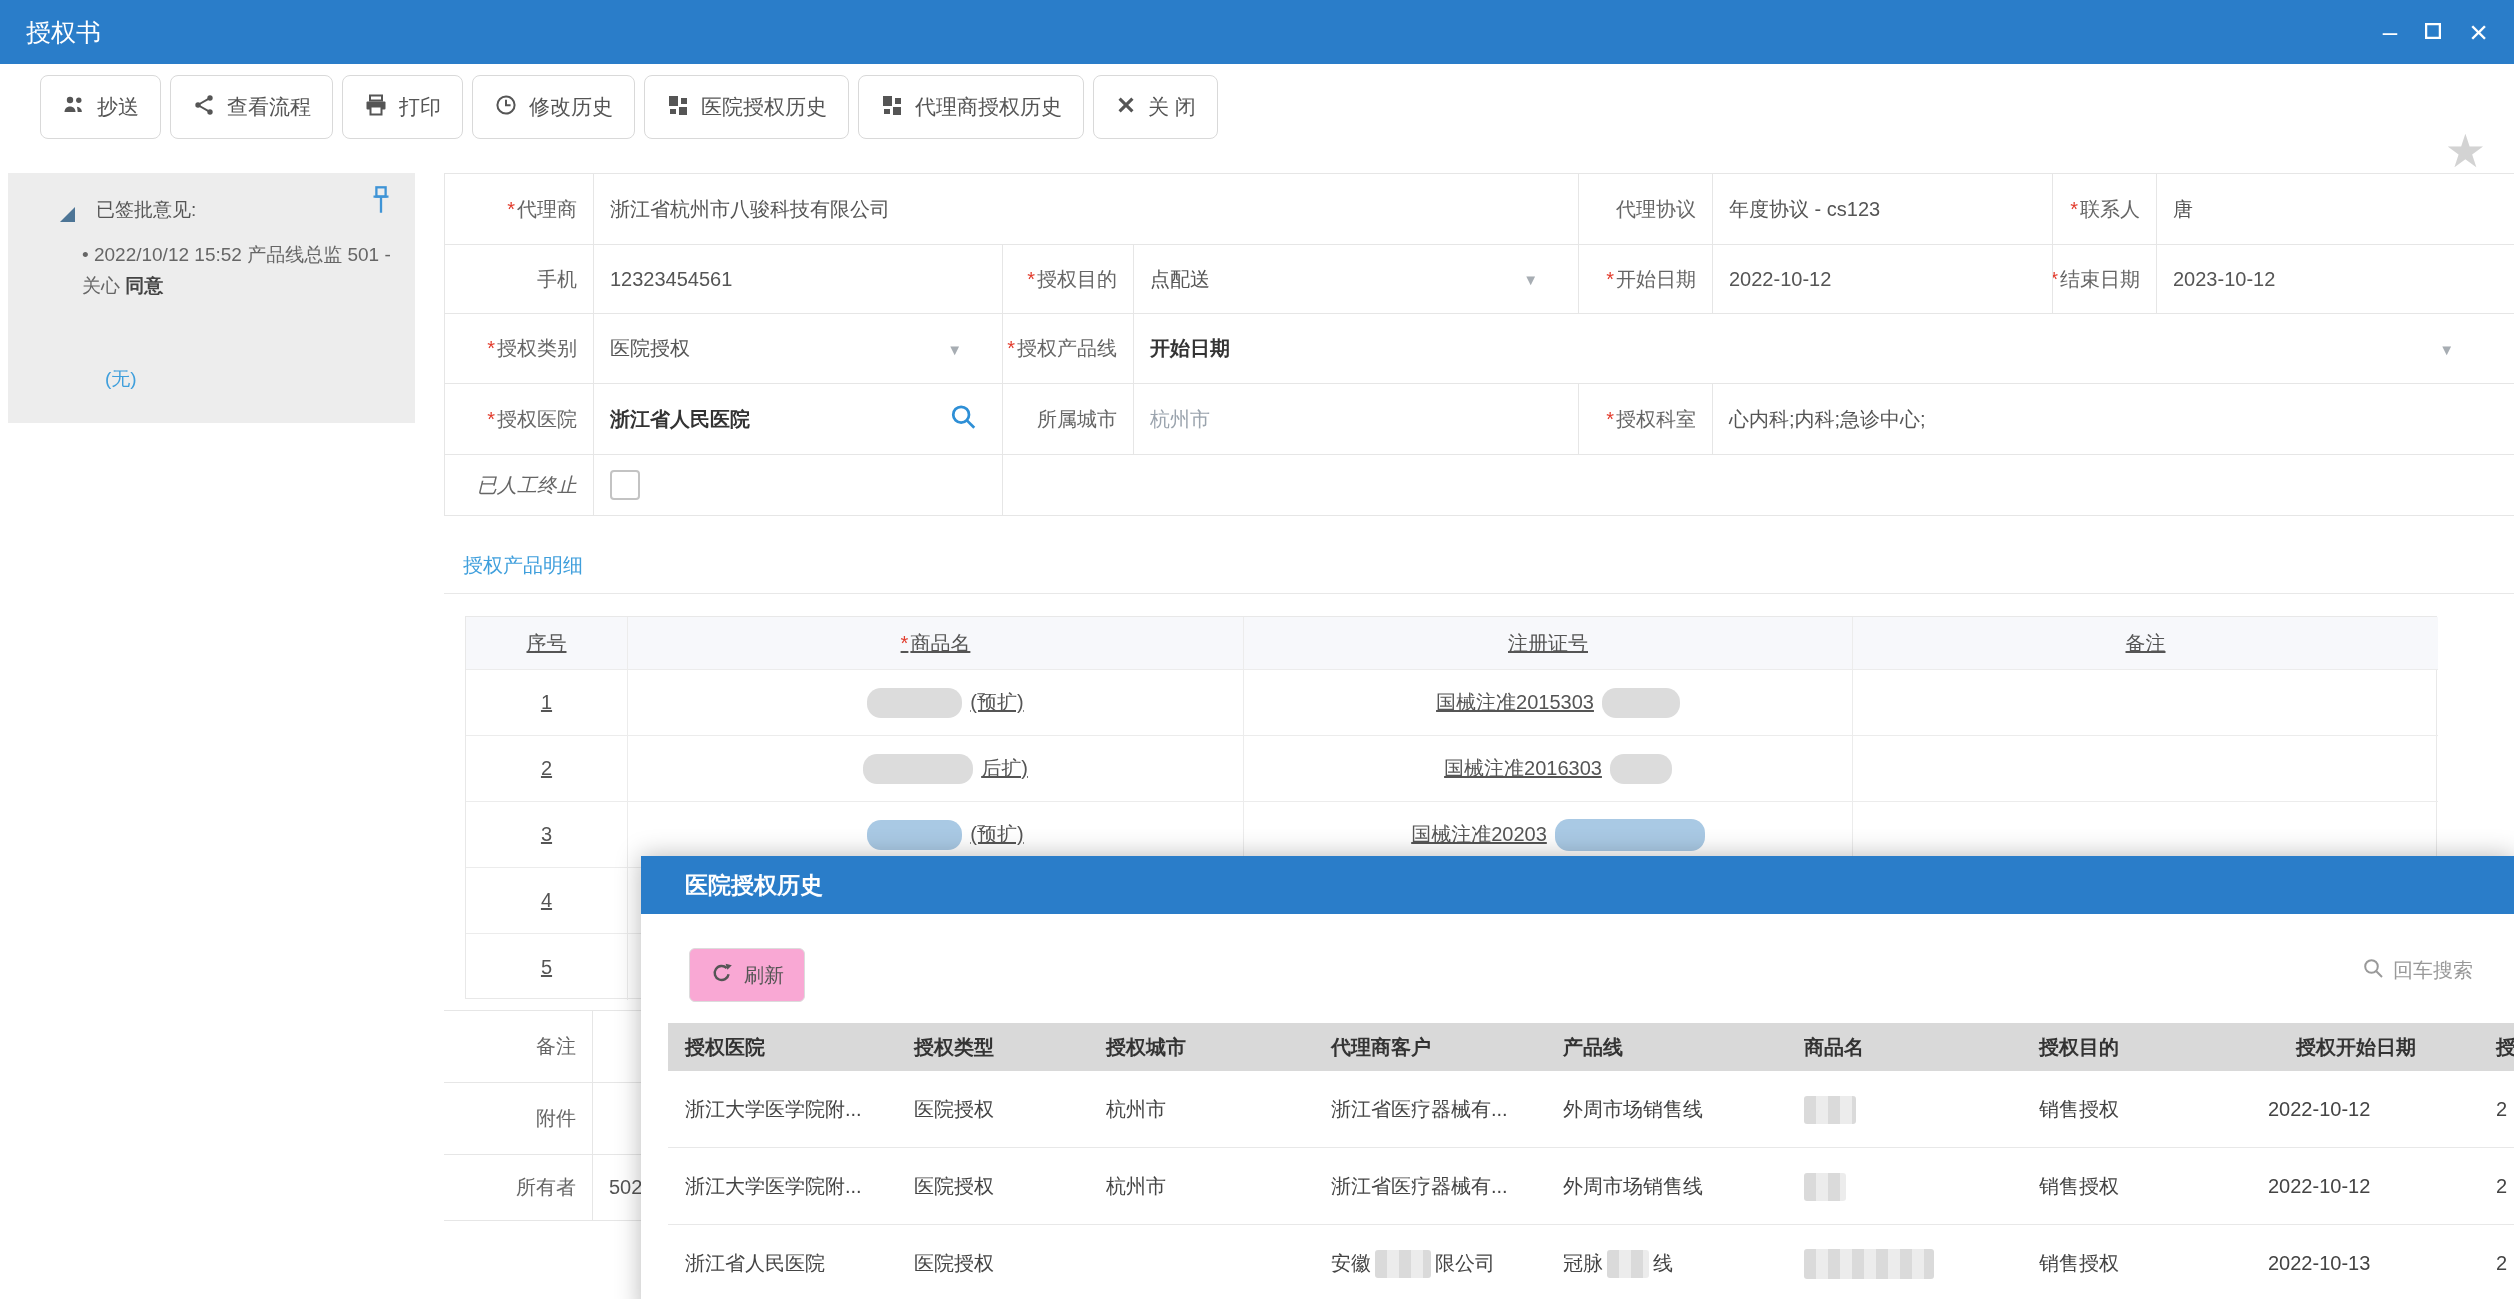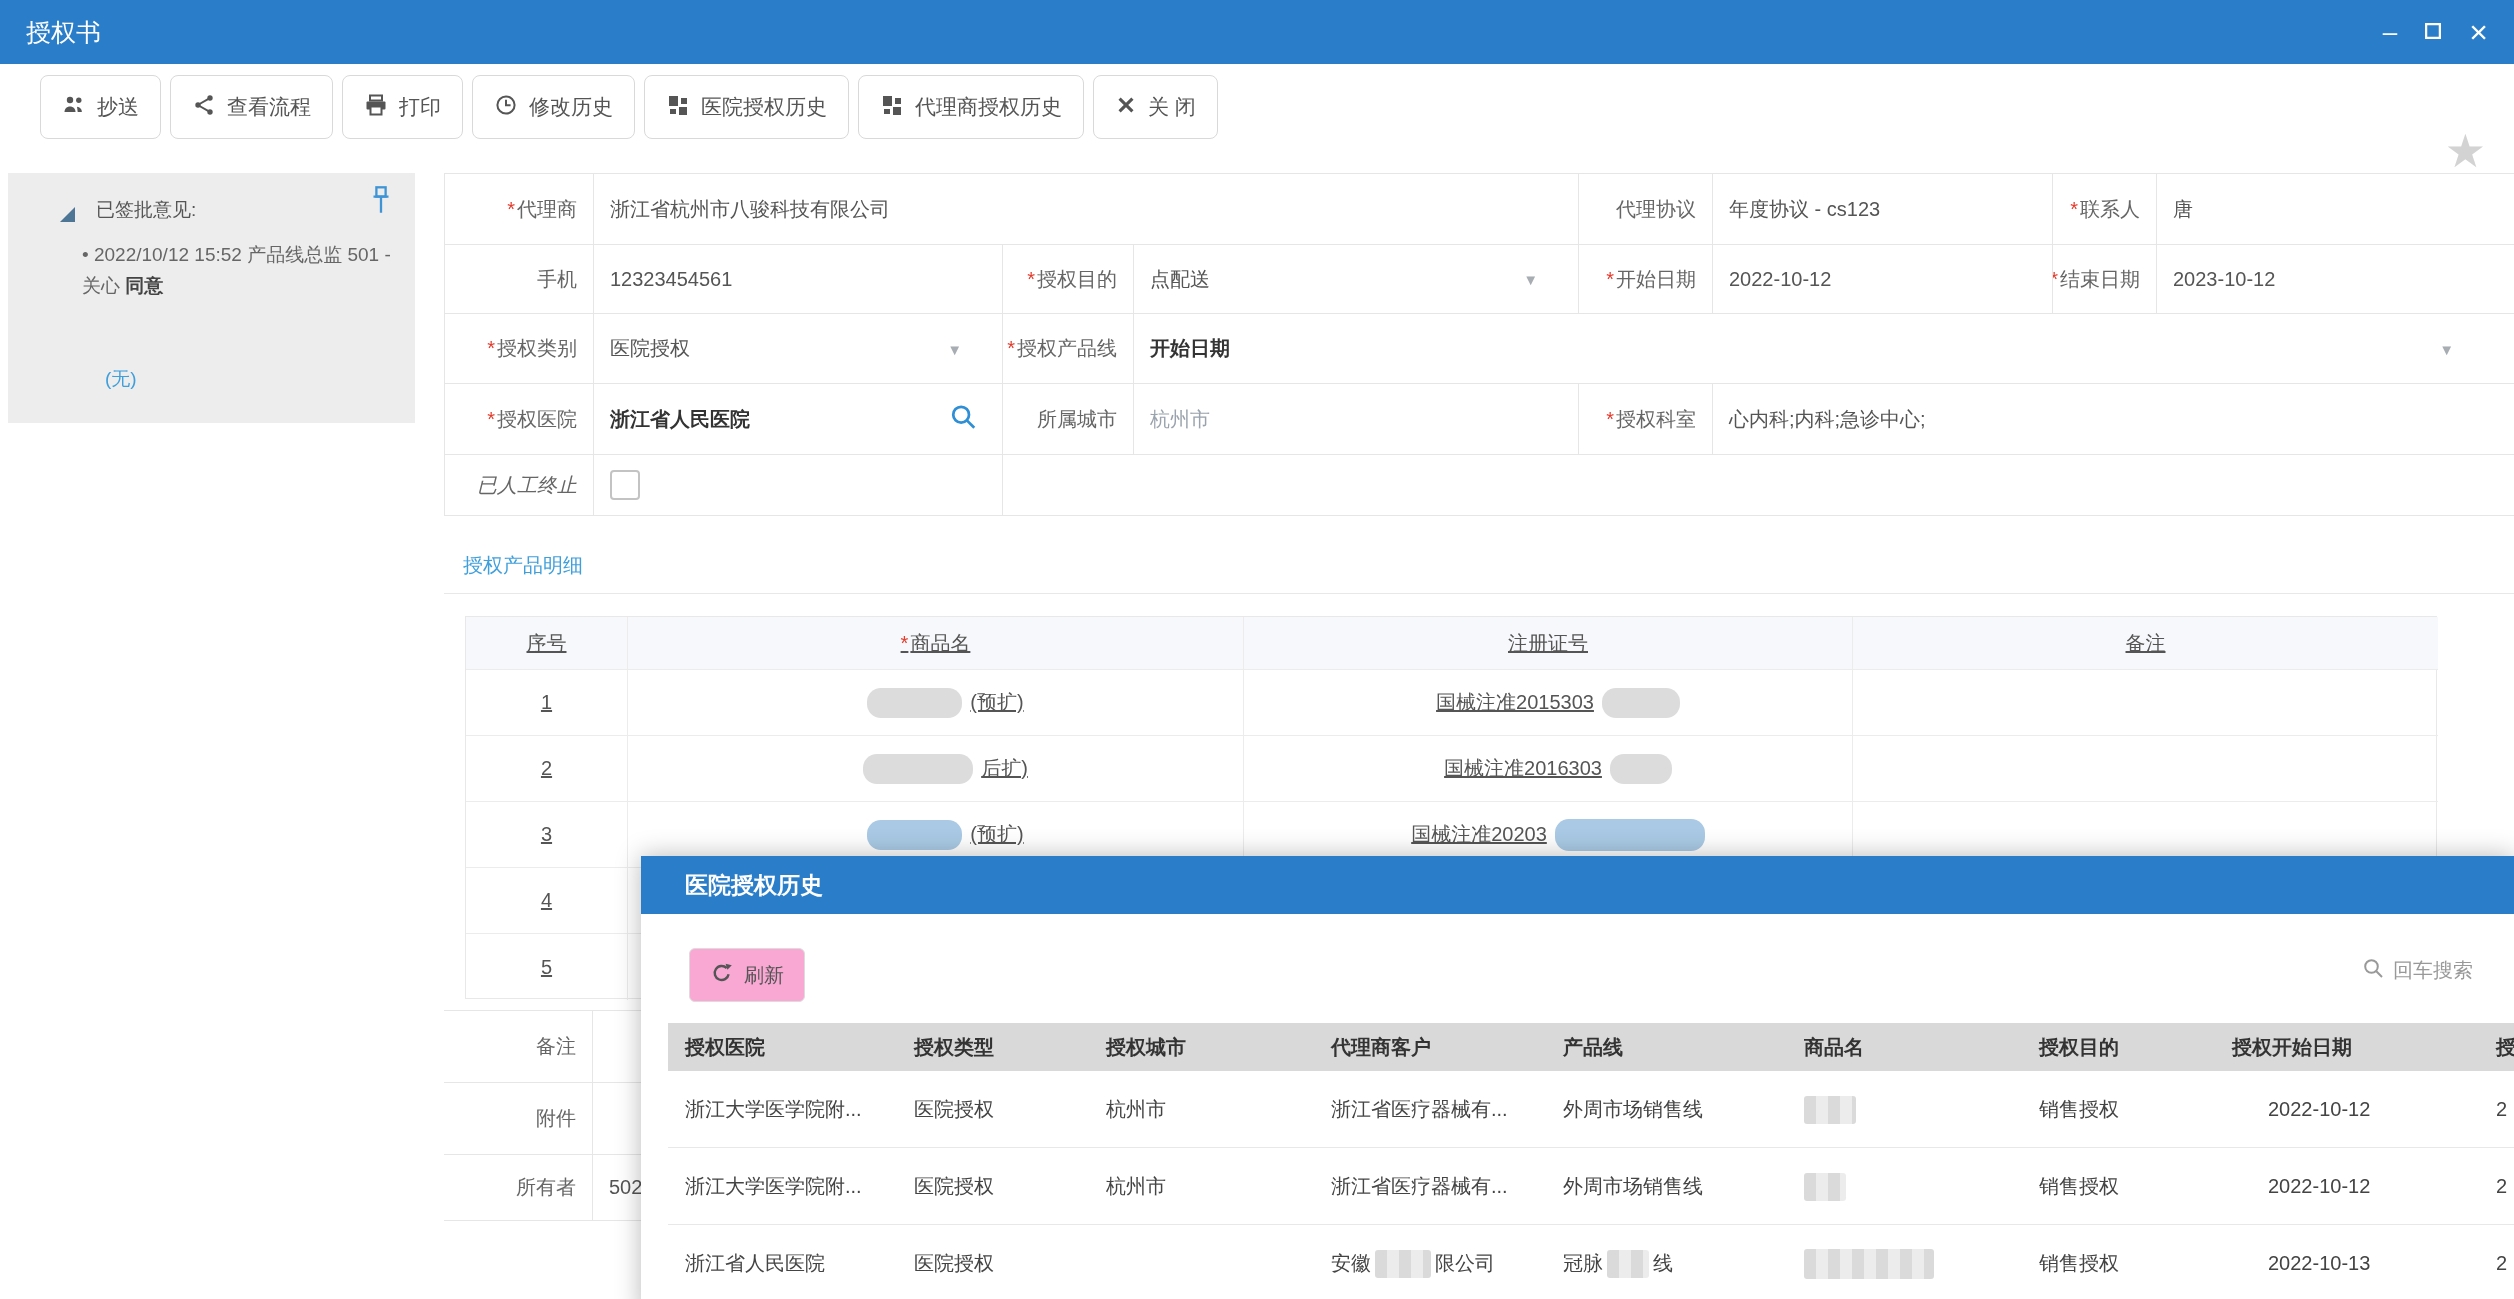--- a/index.html
+++ b/index.html
@@ -314,21 +314,21 @@
     </div>
 
     <div class="mthead">
       <span class="mth" style="left:17px;">授权医院</span>
       <span class="mth" style="left:246px;">授权类型</span>
       <span class="mth" style="left:438px;">授权城市</span>
       <span class="mth" style="left:663px;">代理商客户</span>
       <span class="mth" style="left:895px;">产品线</span>
       <span class="mth" style="left:1136px;">商品名</span>
       <span class="mth" style="left:1371px;">授权目的</span>
-      <span class="mth" style="left:1564px;text-align:center;">授权开始日期</span>
+      <span class="mth" style="left:1628px;text-align:center;">授权开始日期</span>
       <span class="mth" style="left:1828px;">授</span>
     </div>
 
     <div class="mrow sep" style="top:215px;">
       <span class="mtd" style="left:17px;">浙江大学医学院附...</span>
       <span class="mtd" style="left:246px;">医院授权</span>
       <span class="mtd" style="left:438px;">杭州市</span>
       <span class="mtd" style="left:663px;">浙江省医疗器械有...</span>
       <span class="mtd" style="left:895px;">外周市场销售线</span>
       <span class="mtd" style="left:1136px;">

